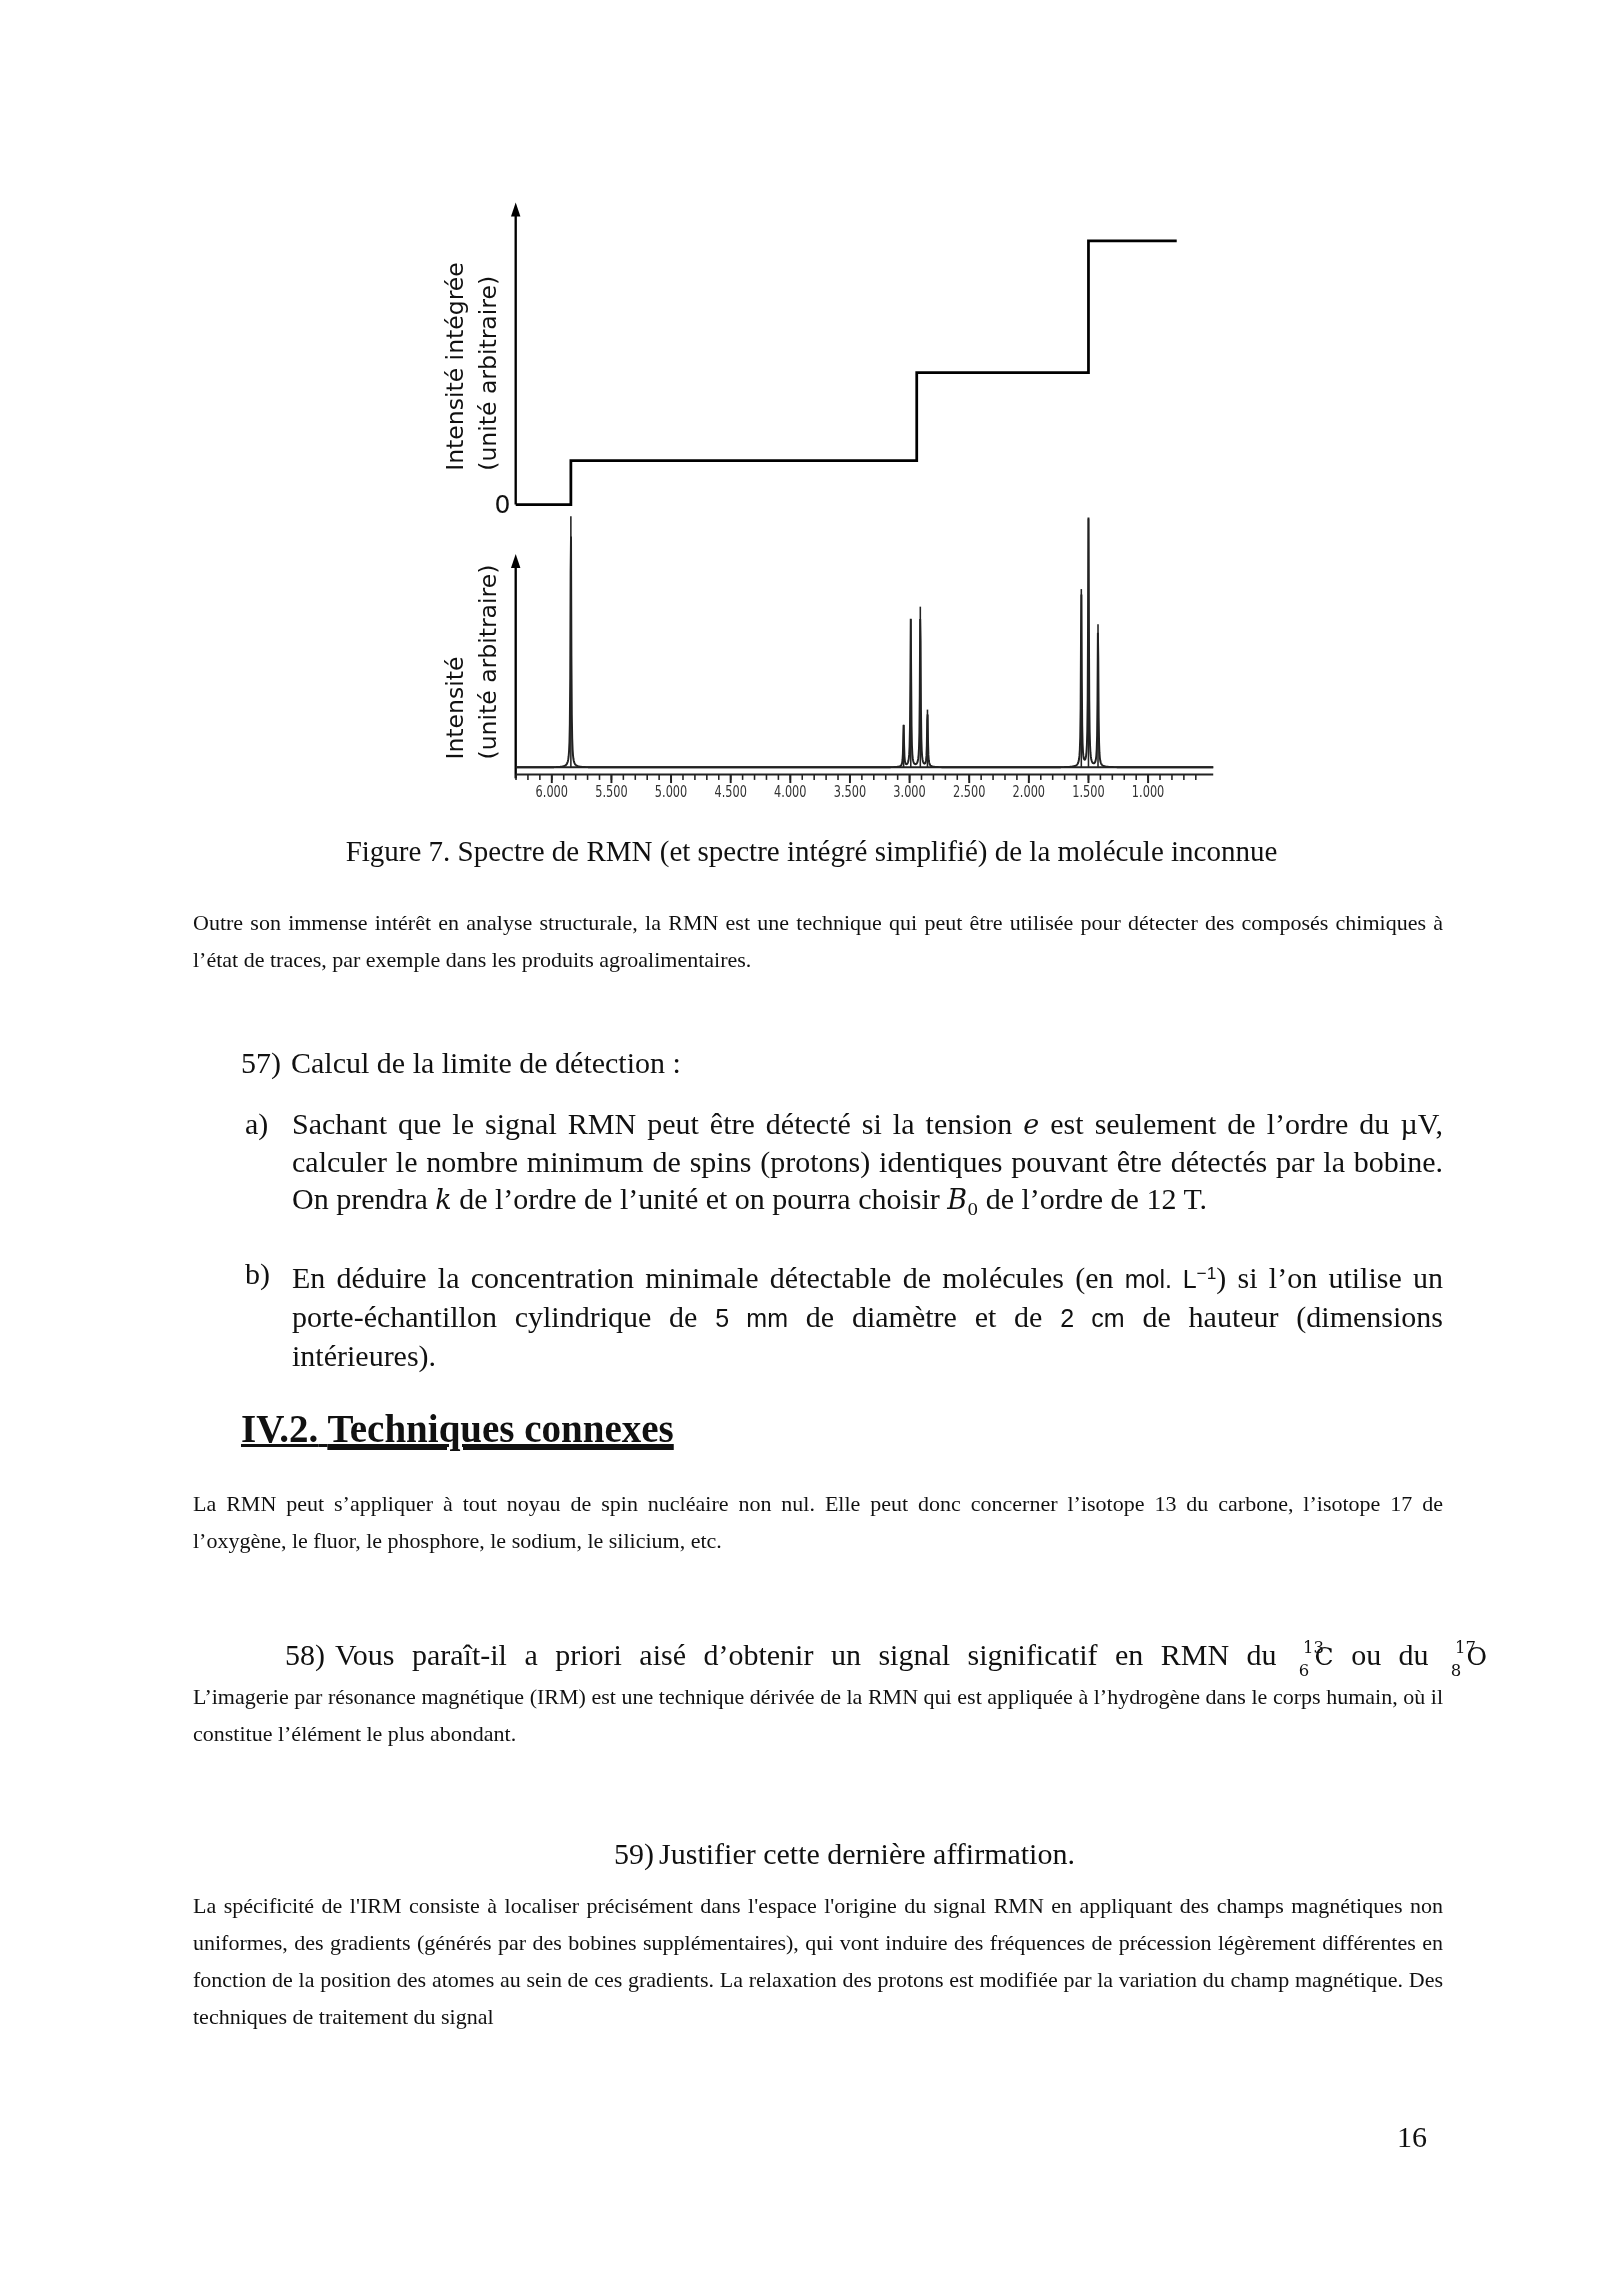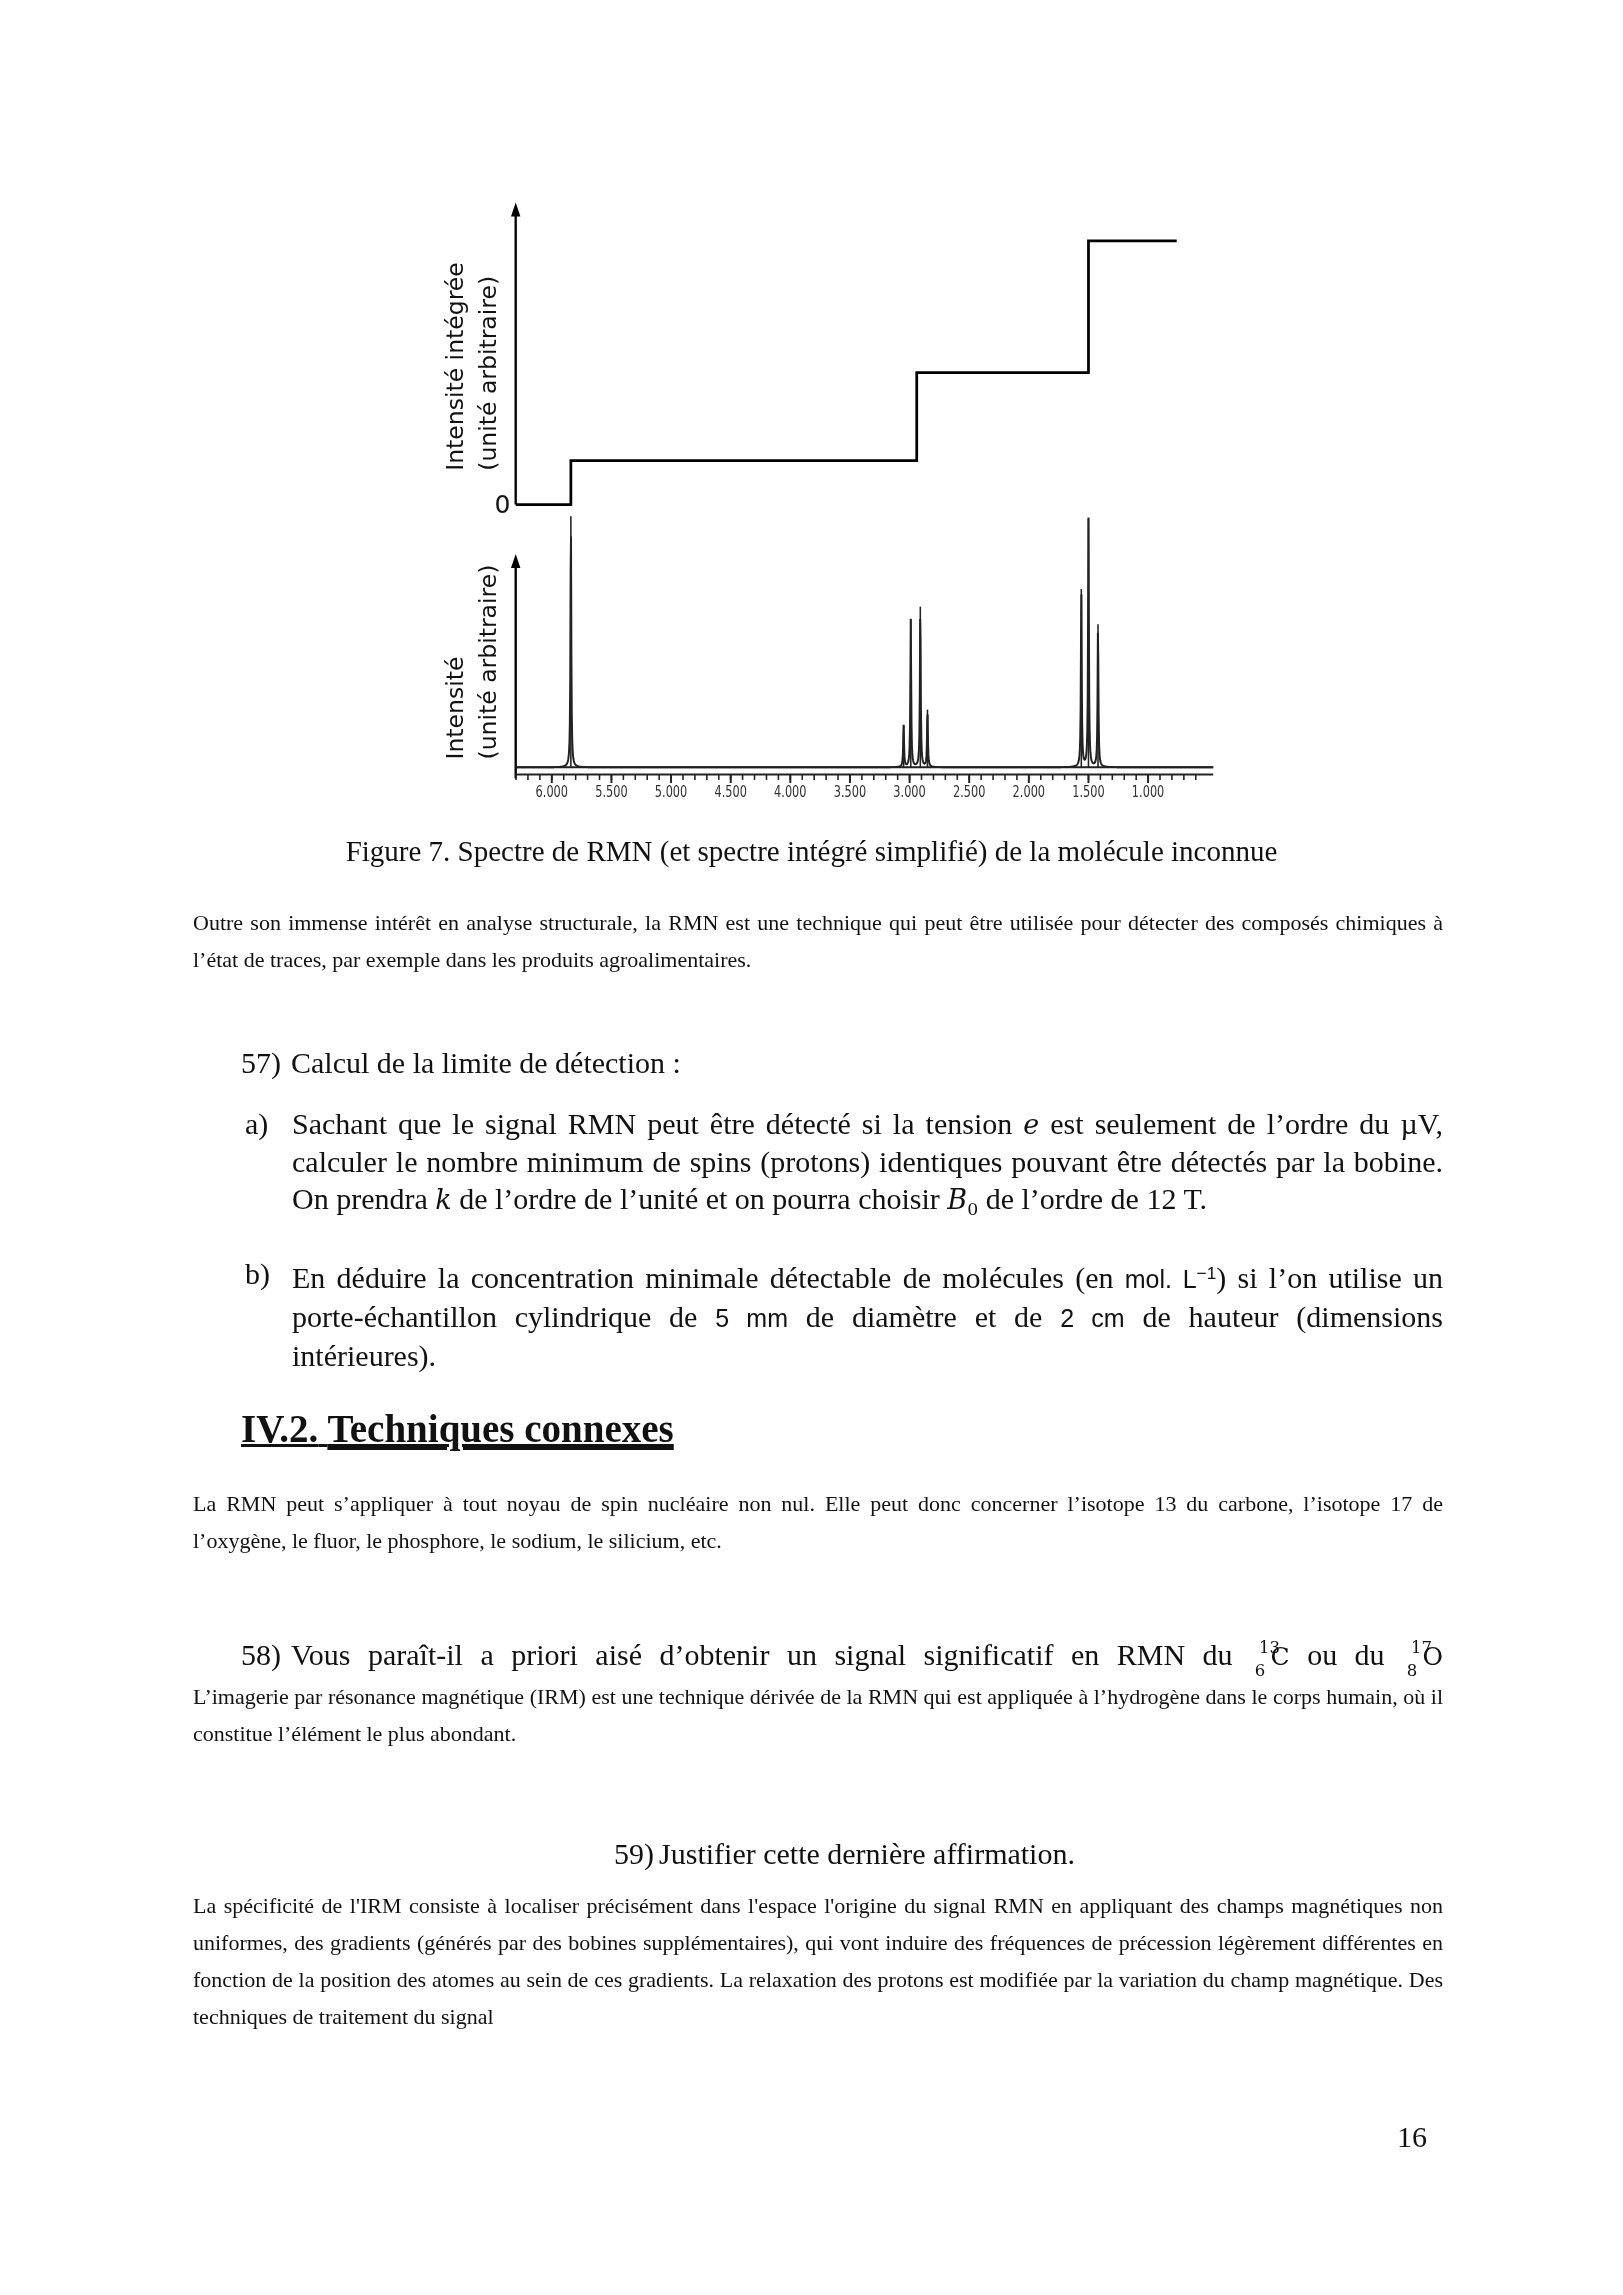--- a/index.html
+++ b/index.html
@@ -173,21 +173,21 @@
   <span>En déduire la concentration minimale détectable de molécules (en </span><span class="mathr"><span>mol. L</span><sup>−1</sup></span><span>) si l’on utilise un porte-échantillon cylindrique de </span><span class="mathr">5 mm</span><span> de diamètre et de </span><span class="mathr">2 cm</span><span> de hauteur (dimensions intérieures).</span>
 </div>
 
 <div class="heading">
   <span>IV.2.</span>
   <span class="t">Techniques connexes</span>
 </div>
 
 <div class="para" style="top:1485px;">La RMN peut s’appliquer à tout noyau de spin nucléaire non nul. Elle peut donc concerner l’isotope 13 du carbone, l’isotope 17 de l’oxygène, le fluor, le phosphore, le sodium, le silicium, etc.</div>
 
-<div class="q" style="top:1636px;">
+<div class="q" style="top:1636px;margin-left:44px;">
   <div class="just" style="width:1202px;">
     <span class="num">58)</span><span>Vous paraît-il a priori aisé d’obtenir un signal significatif en RMN du </span><span class="iso"><span class="up">13</span><span class="dn">6</span><span>C</span></span><span> ou du </span><span class="iso"><span class="up">17</span><span class="dn">8</span><span>O</span></span>
   </div>
 </div>
 
 <div class="para" style="top:1678px;">L’imagerie par résonance magnétique (IRM) est une technique dérivée de la RMN qui est appliquée à l’hydrogène dans le corps humain, où il constitue l’élément le plus abondant.</div>
 
 <div class="q" style="top:1835px;text-align:center;">
   <span class="num">59)</span><span>Justifier cette dernière affirmation.</span>
 </div>

